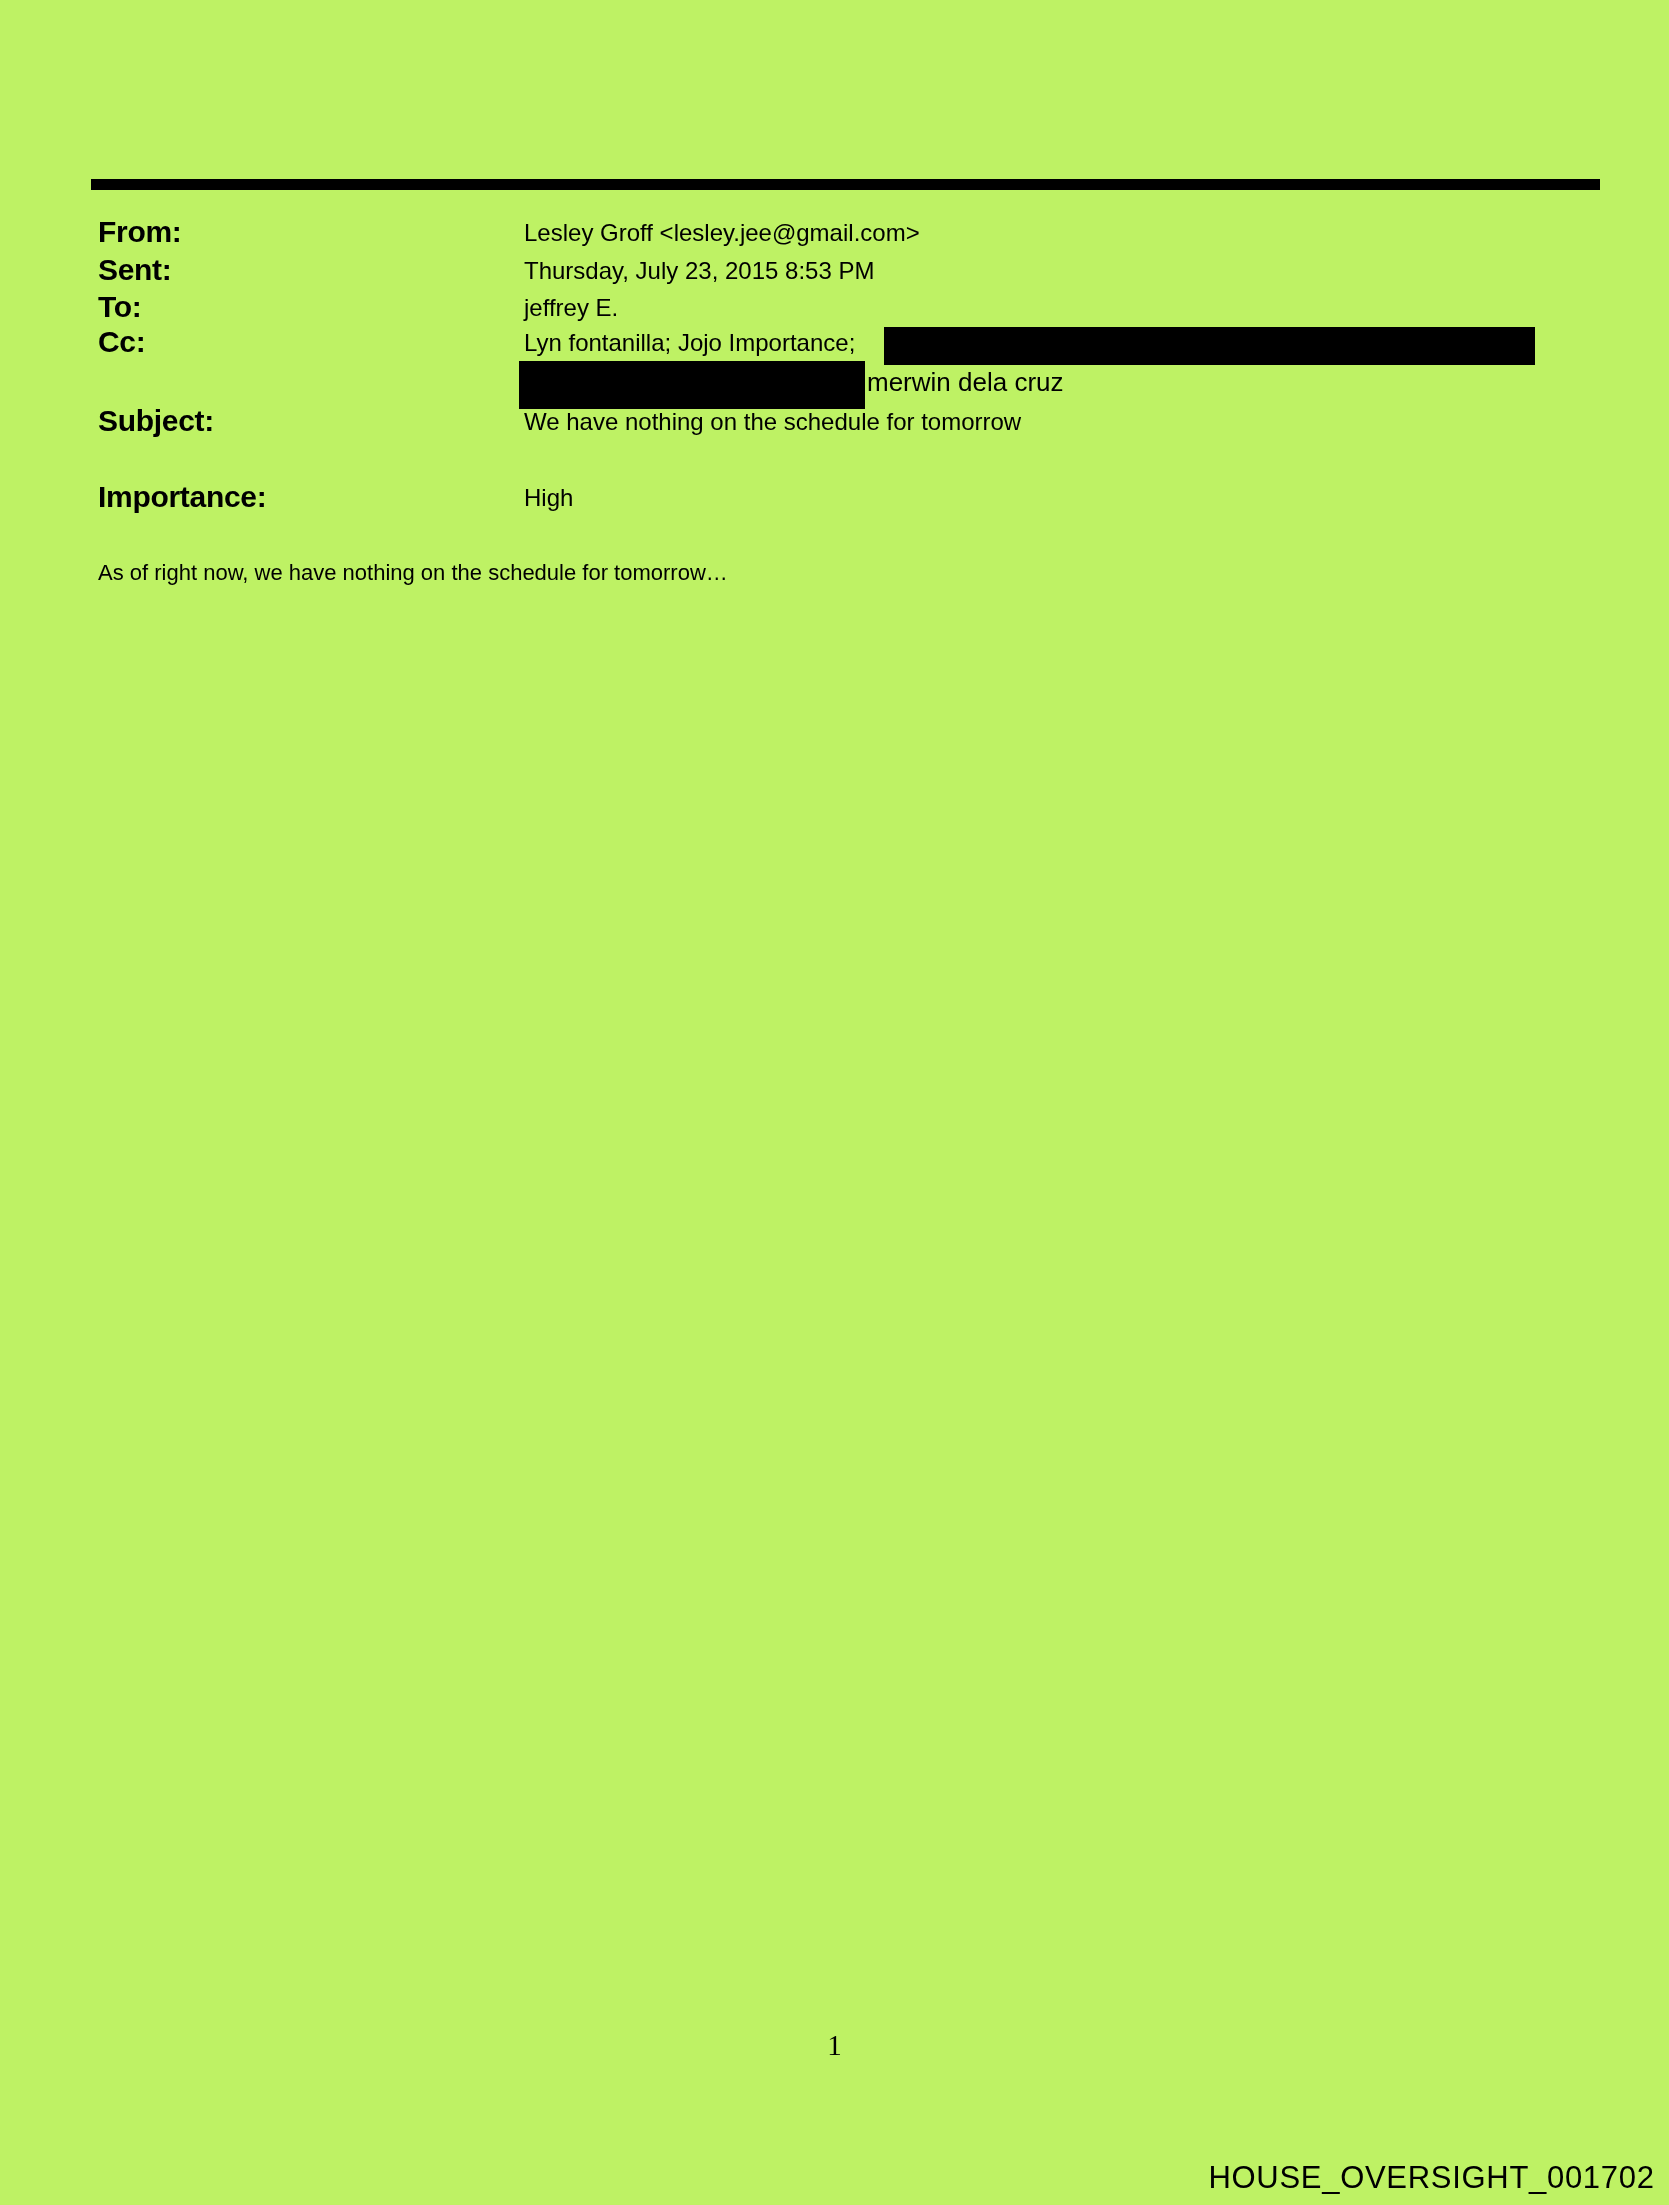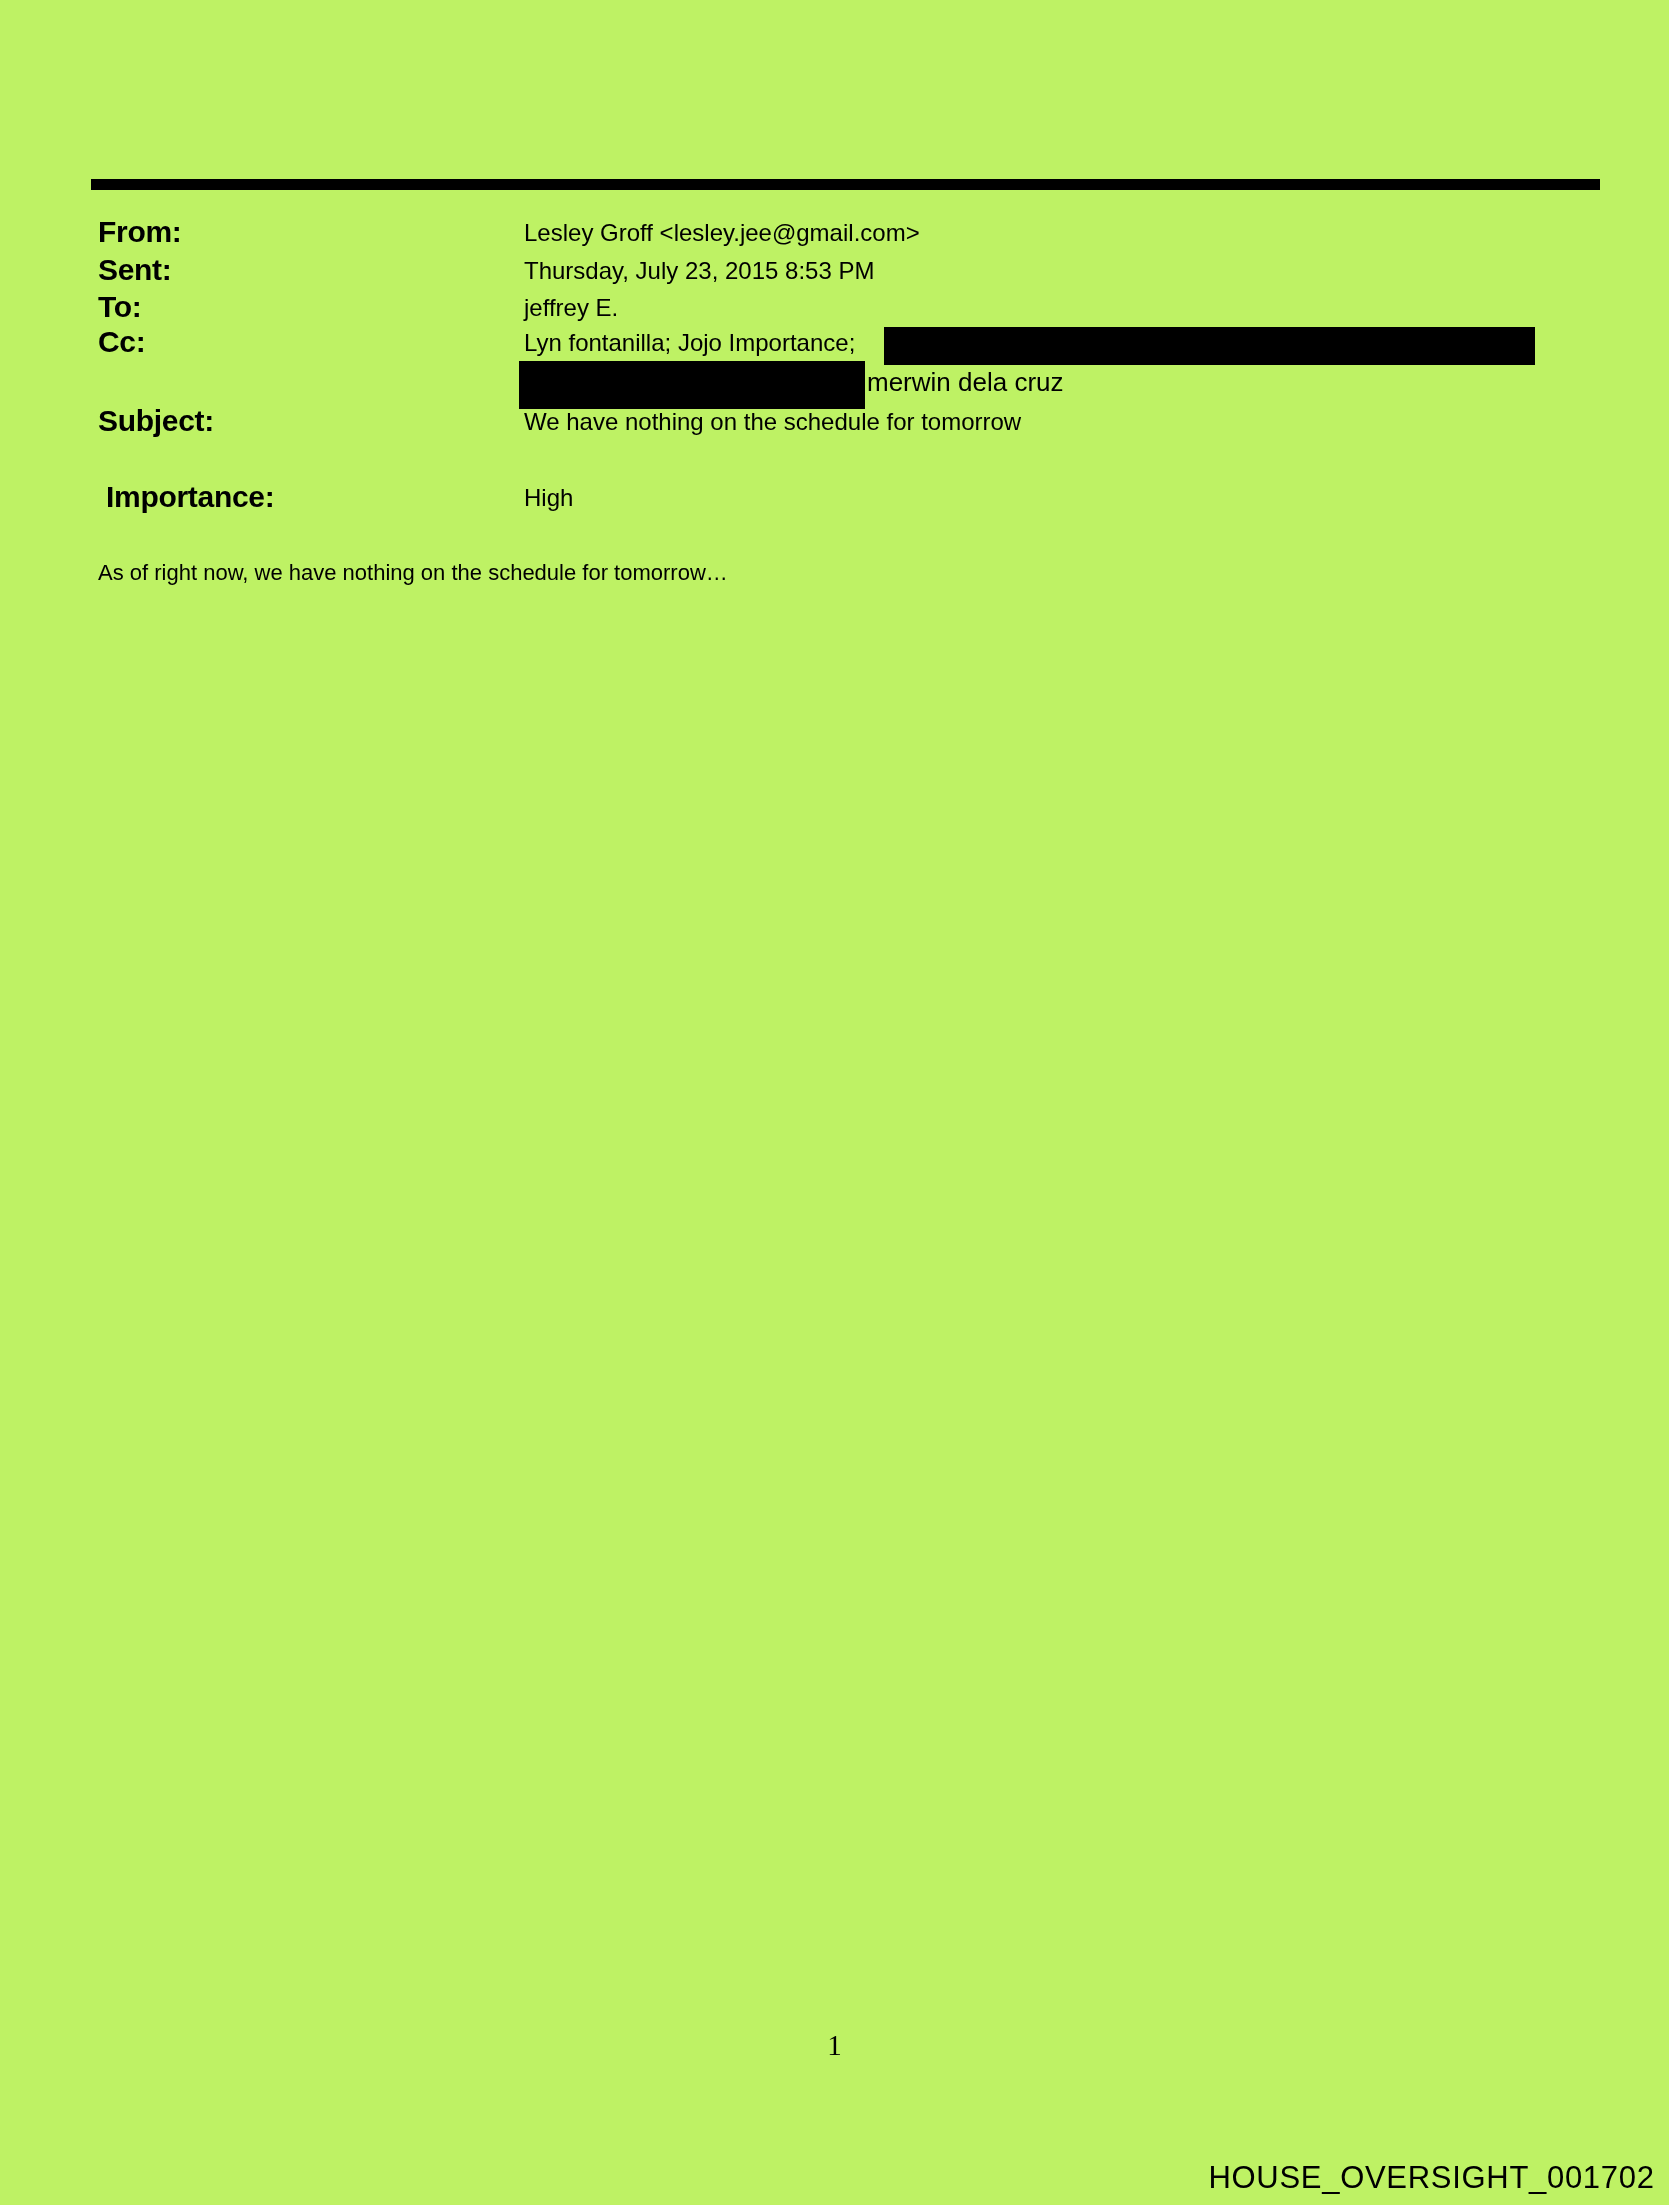--- a/index.html
+++ b/index.html
@@ -91,21 +91,21 @@
     line-height: 1;
     letter-spacing: 0.7px;
     white-space: nowrap;
   }
   
   .row-from  .hdr-label { top: 217px; } .row-from  .hdr-value { top: 221px; }
   .row-sent  .hdr-label { top: 255px; } .row-sent  .hdr-value { top: 259px; }
   .row-to    .hdr-label { top: 292px; } .row-to    .hdr-value { top: 296px; }
   .row-cc    .hdr-label { top: 327px; } .row-cc    .hdr-value { top: 331px; }
   .row-subj  .hdr-label { top: 406px; } .row-subj  .hdr-value { top: 410px; }
-  .row-imp   .hdr-label { top: 482px; margin-left: 8px; } .row-imp   .hdr-value { top: 486px; }
+  .row-imp   .hdr-label { top: 482px; } .row-imp   .hdr-value { top: 486px; }
 </style>
 </head>
 <body>
 
 <div class="page">
 
   <div class="rule"></div>
 
   <div class="row-from">
     <span class="hdr-label">From:</span>

